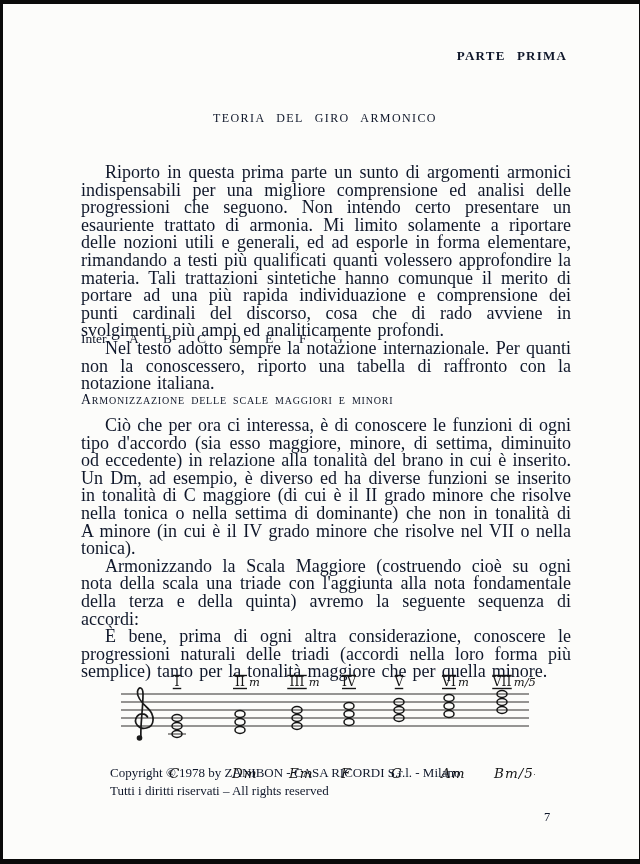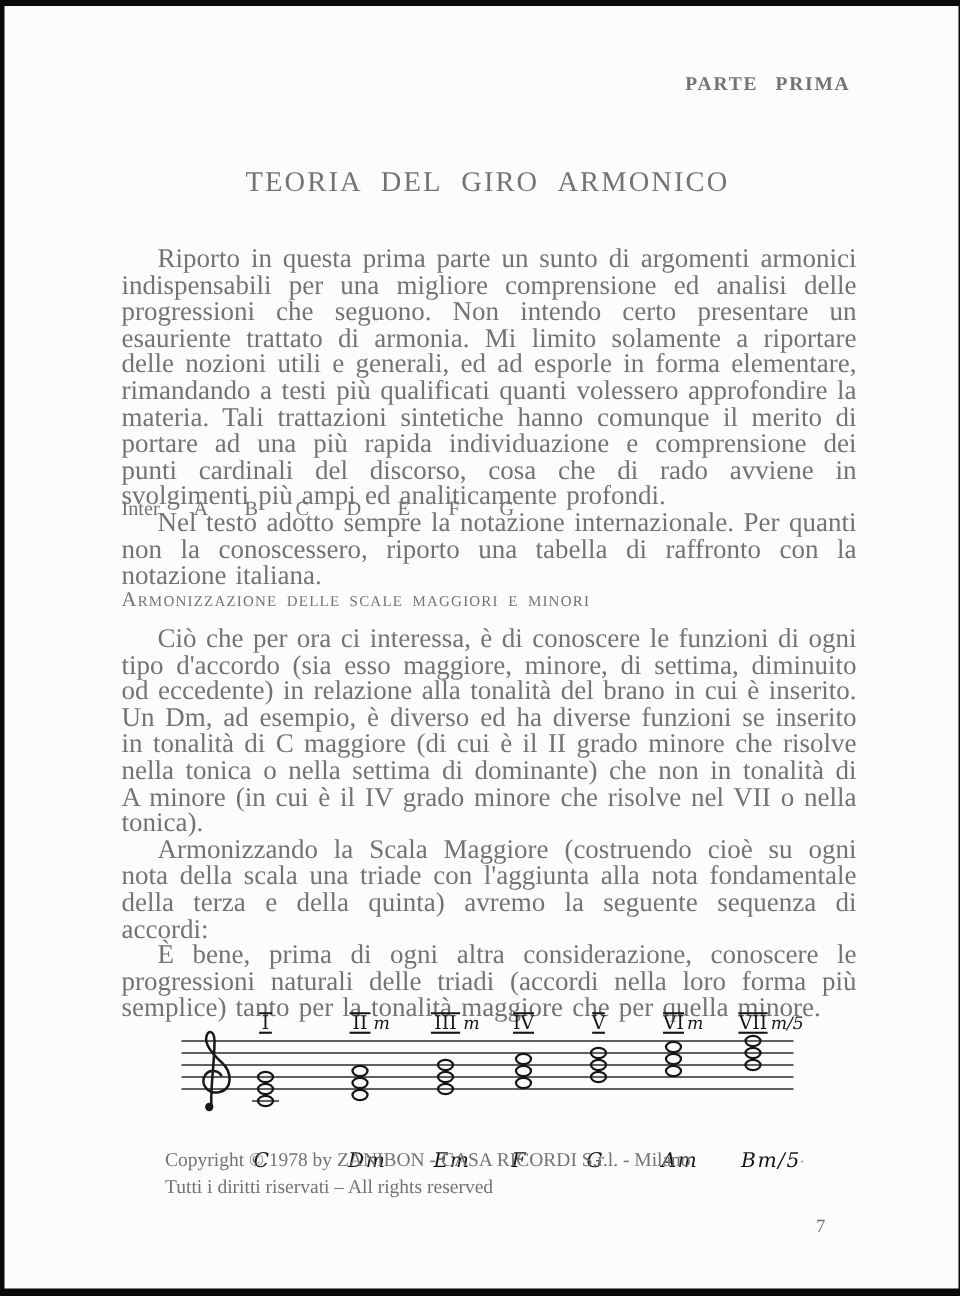--- a/index.html
+++ b/index.html
@@ -5,30 +5,30 @@
   * { margin:0; padding:0; box-sizing:border-box; }
   html,body { background:#e8e6e2; }
   .scan {
     position:relative;
     width:640px; height:864px;
     background:#fcfcfa;
     border-style:solid; border-color:#0a0a0a;
     border-width:4px 1px 5px 3px;
     overflow:hidden;
     font-family:"Liberation Serif", serif;
-    color:#737373;
+    color:#0f172a;
   }
   .running-head {
     position:absolute; top:44px; right:72px;
     font-size:13px; font-weight:bold;
     letter-spacing:1.2px; word-spacing:7px;
   }
   .page-title {
     position:absolute; top:107px; left:76px; width:492px;
-    text-align:center; font-size:19px; font-weight:normal;
+    text-align:center; font-size:12px; font-weight:normal;
     letter-spacing:1.4px; word-spacing:7px;
   }
   .body-block {
     position:absolute; left:78px; width:490px;
     font-size:18px; line-height:17.6px;
     text-align:justify; word-spacing:1.6px;
   }
   .body-block p { text-indent:24px; }
   #body-1 { top:160px; }
   #body-2 { top:413px; }

